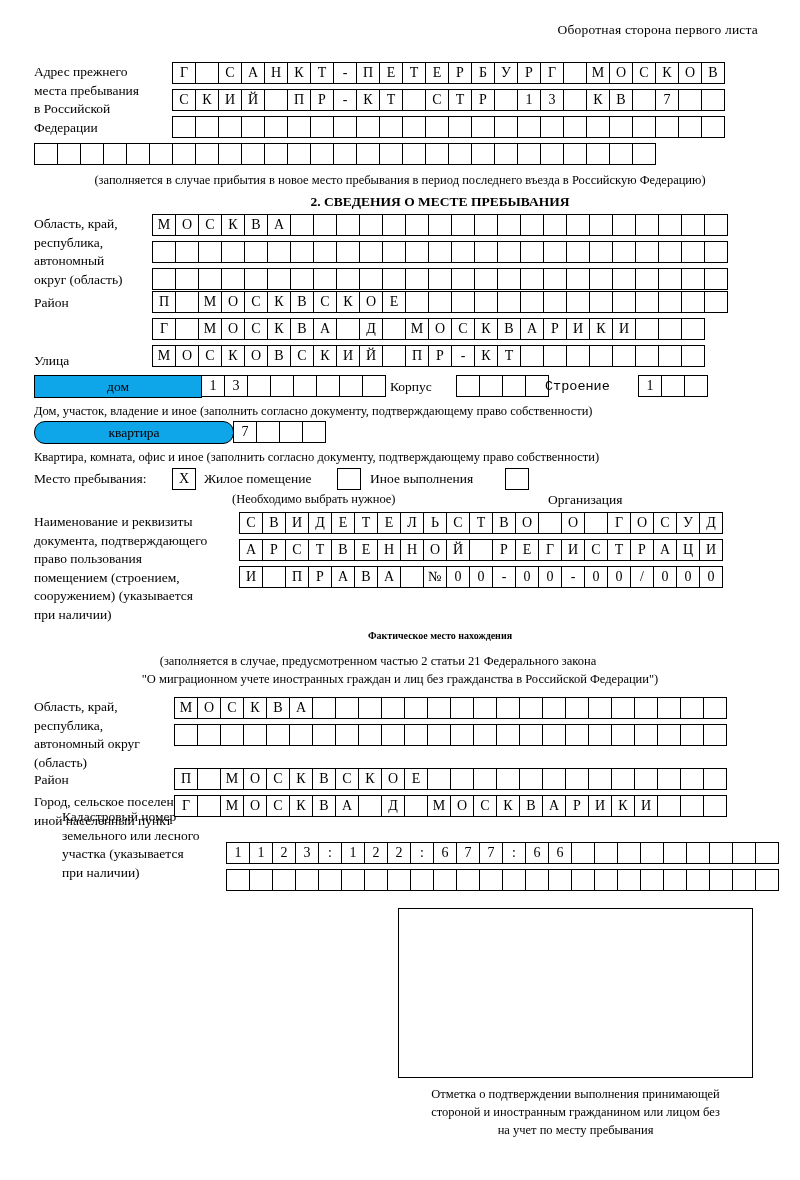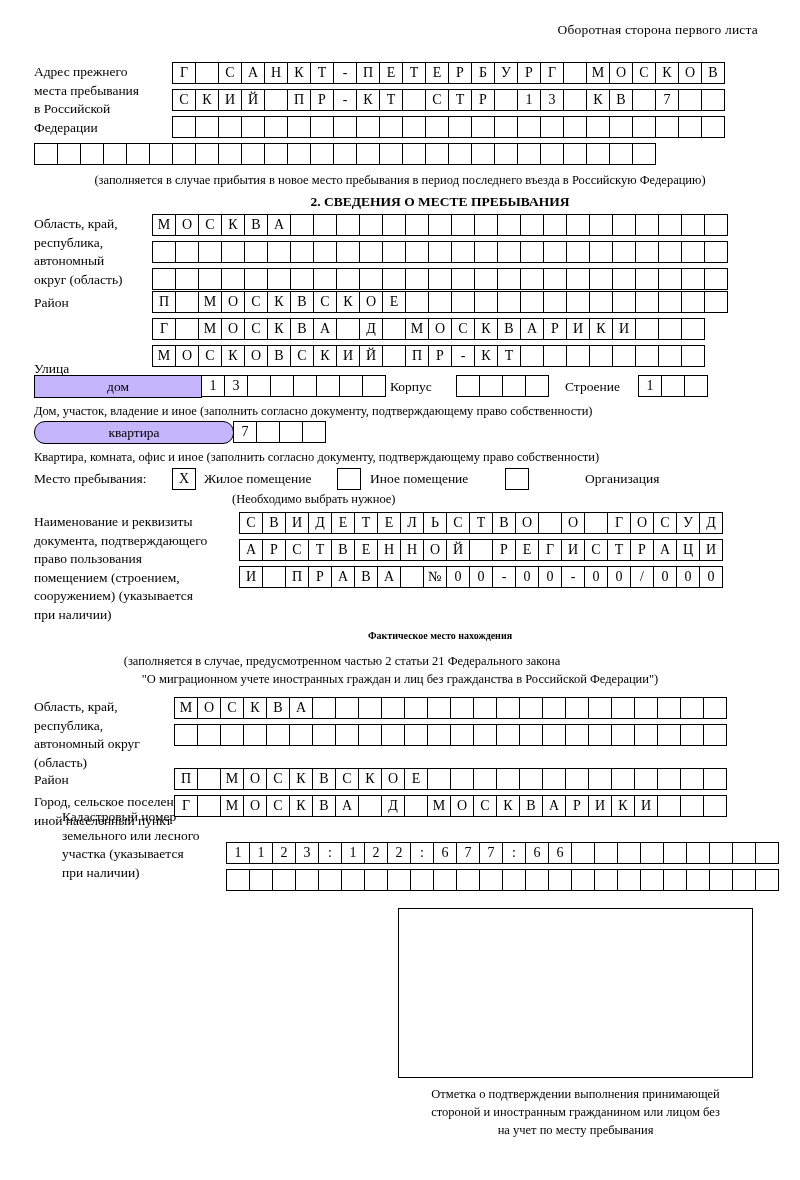--- a/index.html
+++ b/index.html
@@ -28,21 +28,21 @@
     margin-right:-1px;
     box-sizing:border-box;
     font-size:14px;
     line-height:20px;
     text-align:center;
     font-family:"Liberation Serif", serif;
     background:#fff;
   }
   .boxlabel{
     position:absolute;border:1px solid #000;box-sizing:border-box;
-    font-size:13.5px;text-align:center;line-height:21px;background:#c4b5fd;
+    font-size:13.5px;text-align:center;line-height:21px;background:#0ea5e9;
   }
   .chk{
     width:24px;height:22px;border:1px solid #000;box-sizing:border-box;
     position:absolute;text-align:center;font-size:14px;line-height:20px;background:#fff;
   }
   .note{position:absolute;font-size:12.5px;text-align:center;width:100%;}
   .bigbox{position:absolute;border:1px solid #000;box-sizing:border-box;background:#fff;}
   .footnote{position:absolute;font-size:12.5px;text-align:center;line-height:18px;}
 </style>
 </head>
@@ -308,21 +308,21 @@
       <div class="cell">А</div>
       <div class="cell">Р</div>
       <div class="cell">И</div>
       <div class="cell">К</div>
       <div class="cell">И</div>
       <div class="cell"></div>
       <div class="cell"></div>
       <div class="cell"></div>
     </div>
 
-  <div class="lbl" style="left:34px;top:360px;">Улица</div>
+  <div class="lbl" style="left:34px;top:352px;">Улица</div>
   <div class="row" id="street-row" style="left:152px;top:345px;">
       <div class="cell">М</div>
       <div class="cell">О</div>
       <div class="cell">С</div>
       <div class="cell">К</div>
       <div class="cell">О</div>
       <div class="cell">В</div>
       <div class="cell">С</div>
       <div class="cell">К</div>
       <div class="cell">И</div>
@@ -354,44 +354,44 @@
       <div class="cell"></div>
       <div class="cell"></div>
     </div>
   <div class="lbl" style="left:390px;top:378px;">Корпус</div>
   <div class="row" id="korpus-cells" style="left:456px;top:375px;">
       <div class="cell"></div>
       <div class="cell"></div>
       <div class="cell"></div>
       <div class="cell"></div>
     </div>
-  <div class="lbl" style="left:565px;top:378px;">Строение</div>
+  <div class="lbl" style="left:545px;top:378px;font-family:Liberation Mono, monospace;">Строение</div>
   <div class="row" id="stroenie-cells" style="left:638px;top:375px;">
       <div class="cell">1</div>
       <div class="cell"></div>
       <div class="cell"></div>
     </div>
   <div class="lbl small" style="left:34px;top:402px;">Дом, участок, владение и иное (заполнить согласно документу, подтверждающему право собственности)</div>
 
   <div class="boxlabel" style="left:34px;top:421px;width:200px;height:23px;border-radius:11px;">квартира</div>
   <div class="row" id="flat-cells" style="left:233px;top:421px;">
       <div class="cell">7</div>
       <div class="cell"></div>
       <div class="cell"></div>
       <div class="cell"></div>
     </div>
   <div class="lbl small" style="left:34px;top:448px;">Квартира, комната, офис и иное (заполнить согласно документу, подтверждающему право собственности)</div>
 
   <div class="lbl" style="left:34px;top:470px;">Место пребывания:</div>
   <div class="chk" style="left:172px;top:468px;">X</div>
   <div class="lbl" style="left:204px;top:470px;">Жилое помещение</div>
   <div class="chk" style="left:337px;top:468px;"></div>
-  <div class="lbl" style="left:370px;top:470px;">Иное помещение</div>
+  <div class="lbl" style="left:370px;top:470px;">Иное выполнения</div>
   <div class="chk" style="left:505px;top:468px;"></div>
-  <div class="lbl" style="left:548px;top:470px;margin-left:37px;">Организация</div>
+  <div class="lbl" style="left:548px;top:491px;">Организация</div>
   <div class="lbl small" style="left:232px;top:490px;">(Необходимо выбрать нужное)</div>
 
   <div class="lbl" style="left:34px;top:513px;">
     <div>Наименование и реквизиты</div>
     <div>документа, подтверждающего</div>
     <div>право пользования</div>
     <div>помещением (строением,</div>
     <div>сооружением) (указывается</div>
     <div>при наличии)</div>
   </div>
@@ -459,21 +459,21 @@
       <div class="cell">-</div>
       <div class="cell">0</div>
       <div class="cell">0</div>
       <div class="cell">/</div>
       <div class="cell">0</div>
       <div class="cell">0</div>
       <div class="cell">0</div>
     </div>
 
   <div class="center bold" style="top:630px;left:0;width:800px;font-size:10px;">Фактическое место нахождения</div>
-  <div class="center" style="top:654px;left:8px;width:668px;">(заполняется в случае, предусмотренном частью 2 статьи 21 Федерального закона</div>
+  <div class="center" style="top:654px;left:0;width:668px;padding-left:44px;">(заполняется в случае, предусмотренном частью 2 статьи 21 Федерального закона</div>
   <div class="center" style="top:672px;left:0;width:800px;">"О миграционном учете иностранных граждан и лиц без гражданства в Российской Федерации")</div>
 
   <div class="lbl" style="left:34px;top:698px;">
     <div>Область, край,</div>
     <div>республика,</div>
     <div>автономный округ</div>
     <div>(область)</div>
   </div>
   <div class="row" id="reg2-row1" style="left:174px;top:697px;">
       <div class="cell">М</div>

